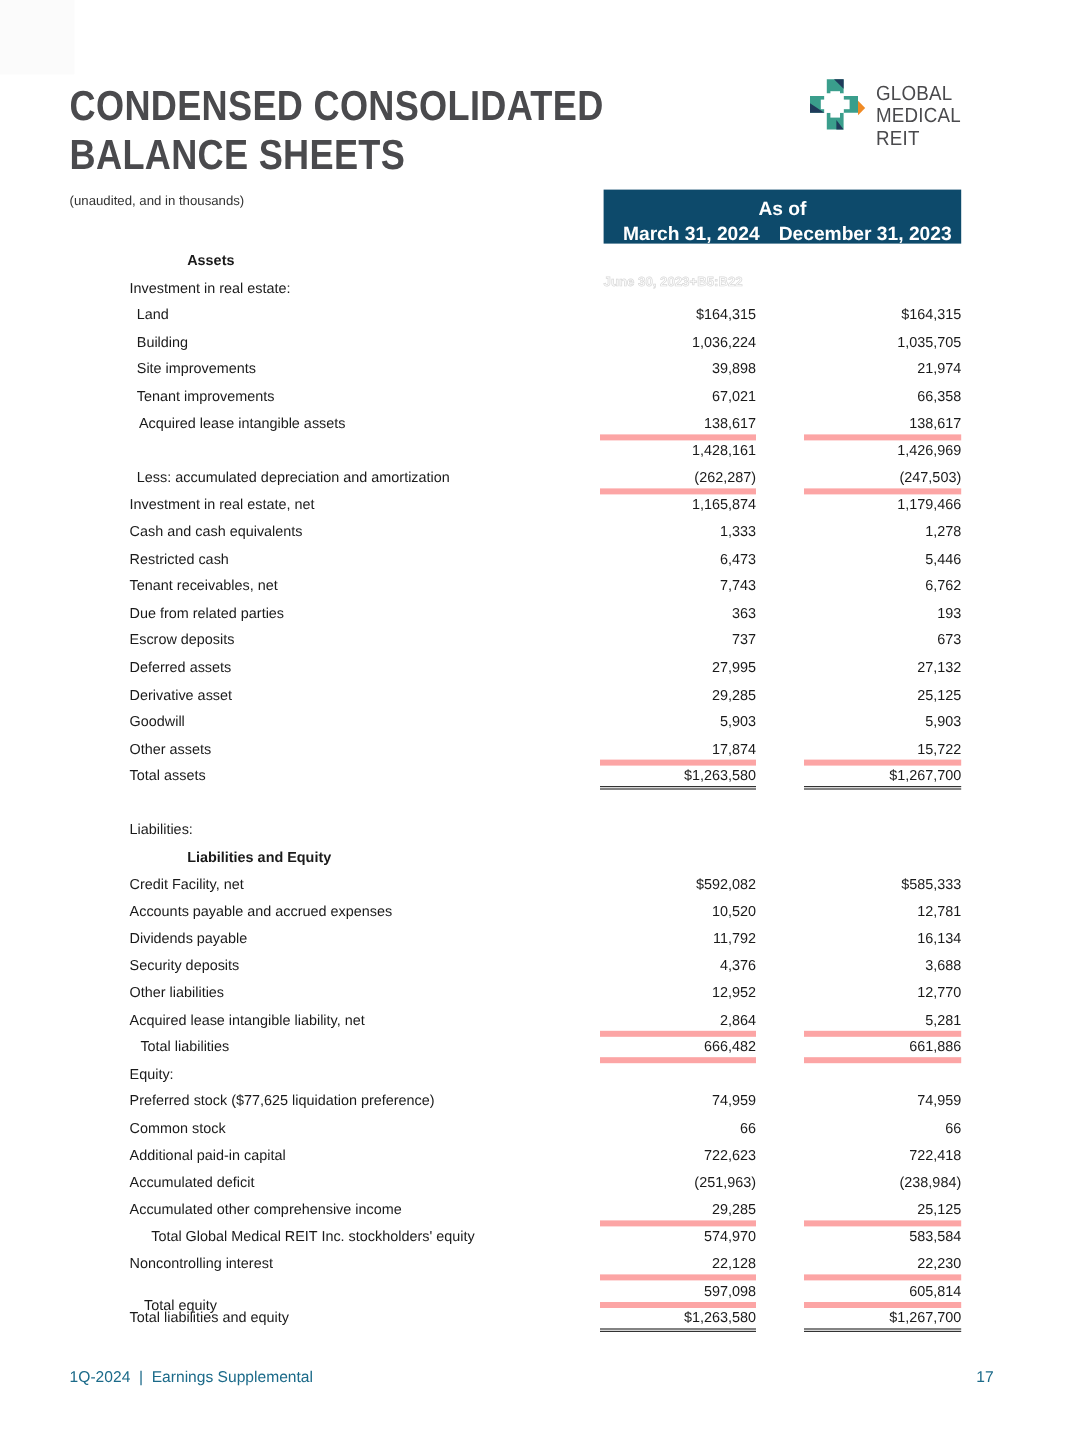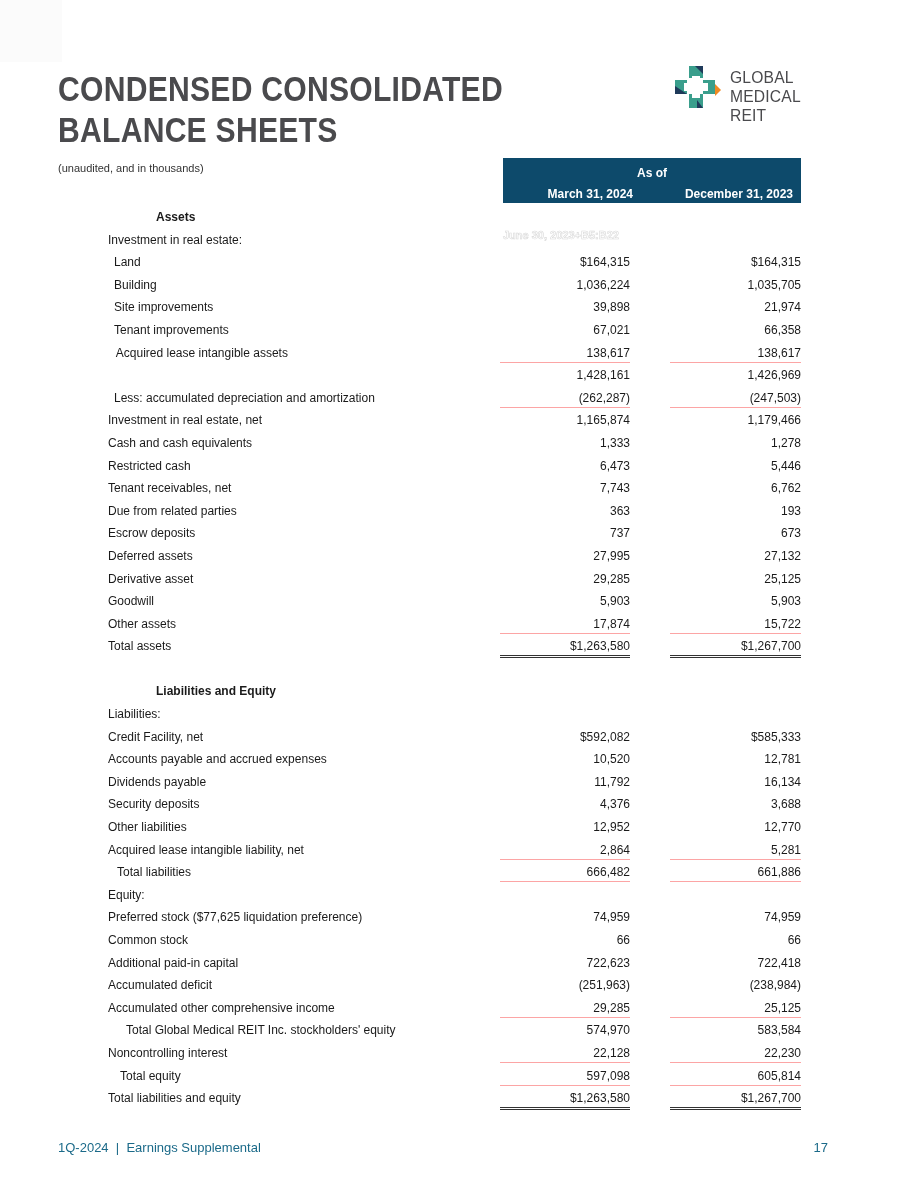--- a/index.html
+++ b/index.html
@@ -3,33 +3,33 @@
 <meta charset="utf-8">
 <style>
   html,body{margin:0;padding:0;background:#ffffff;}
   body{width:900px;height:1200px;position:relative;overflow:hidden;font-family:"Liberation Sans",sans-serif;color:#1a1a1a;}
   .corner{position:absolute;left:0;top:0;width:62px;height:62px;background:#fbfbfb;}
   .title{position:absolute;left:58px;top:68px;font-family:"Liberation Sans",sans-serif;font-weight:bold;font-size:35px;line-height:41px;color:#4a4a4d;letter-spacing:0.3px;transform:scaleX(0.86);transform-origin:left top;}
   .subtitle{position:absolute;left:58px;top:162px;font-size:11px;color:#333;}
   .logo{position:absolute;left:673px;top:64px;width:170px;height:50px;}
   .logo svg{position:absolute;left:0;top:0;}
   .logo-text{position:absolute;left:57px;top:4px;font-size:17px;line-height:19px;color:#4a4a4d;font-weight:normal;letter-spacing:0.2px;transform:scaleX(0.92);transform-origin:left top;}
-  .hdr{position:absolute;left:503px;top:158px;width:298px;height:45px;background:#0d4a6b;color:#fff;font-weight:bold;font-size:12px;}
+  .hdr{position:absolute;left:503px;top:158px;width:298px;height:45px;background:#0d4a6b;color:#fff;font-weight:bold;font-size:16px;}
   .hdr .asof{position:absolute;top:8px;left:0;width:298px;text-align:center;}
   .hdr .c1{position:absolute;top:29px;left:0;width:130px;text-align:right;}
   .hdr .c2{position:absolute;top:29px;right:8px;text-align:right;}
   .ghost{position:absolute;left:503px;top:229px;font-size:11px;color:#fff;-webkit-text-stroke:0.6px #d9d9d9;font-weight:bold;}
   .rows{position:absolute;left:108px;top:206px;width:700px;}
   .row{position:relative;height:22.6px;font-size:12px;line-height:22px;}
   .row .lbl{position:absolute;left:0;top:0;white-space:nowrap;}
   .row .v1,.row .v2{position:absolute;top:0;text-align:right;width:130px;}
   .row .v1{left:392px;width:130px;right:auto;}
   .row .v2{left:562px;width:131px;}
   .cell{position:relative;display:block;}
-  .ul1{border-bottom:1px solid #fca5a5;}
+  .ul1{border-bottom:5px solid #fca5a5;}
   .ul2{border-bottom:3px double #333;}
   .bold{font-weight:bold;margin-left:48px;}
   .footer{position:absolute;top:1140px;left:58px;font-size:13px;color:#1b6a89;}
   .pagenum{position:absolute;top:1140px;right:72px;font-size:13px;color:#1b6a89;}
 </style>
 </head>
 <body>
 
 <div class="corner"></div>
 
@@ -251,38 +251,38 @@
     <div class="row">
       <span class="lbl" style="left: 0px;"></span>
       <span class="v1">
         <span class="cell" style="height: 20px; line-height: 22px;"></span>
       </span>
       <span class="v2">
         <span class="cell" style="height: 20px; line-height: 22px;"></span>
       </span>
     </div>
     <div class="row">
+      <span class="lbl" style="left: 0px;">Liabilities:</span>
+      <span class="v1">
+        <span class="cell" style="height: 20px; line-height: 22px;"></span>
+      </span>
+      <span class="v2">
+        <span class="cell" style="height: 20px; line-height: 22px;"></span>
+      </span>
+    </div>
+    <div class="row">
       <span class="lbl bold" style="left: 0px;">Liabilities and Equity</span>
       <span class="v1">
         <span class="cell" style="height: 20px; line-height: 22px;"></span>
       </span>
       <span class="v2">
         <span class="cell" style="height: 20px; line-height: 22px;"></span>
       </span>
     </div>
     <div class="row">
-      <span class="lbl" style="left: 0px;">Liabilities:</span>
-      <span class="v1">
-        <span class="cell" style="height: 20px; line-height: 22px;"></span>
-      </span>
-      <span class="v2">
-        <span class="cell" style="height: 20px; line-height: 22px;"></span>
-      </span>
-    </div>
-    <div class="row">
       <span class="lbl" style="left: 0px;">Credit Facility, net</span>
       <span class="v1">
         <span class="cell" style="height: 20px; line-height: 22px;">$592,082</span>
       </span>
       <span class="v2">
         <span class="cell" style="height: 20px; line-height: 22px;">$585,333</span>
       </span>
     </div>
     <div class="row">
       <span class="lbl" style="left: 0px;">Accounts payable and accrued expenses</span>
@@ -404,21 +404,21 @@
     <div class="row">
       <span class="lbl" style="left: 0px;">Noncontrolling interest</span>
       <span class="v1">
         <span class="cell ul1" style="height: 20px; line-height: 22px;">22,128</span>
       </span>
       <span class="v2">
         <span class="cell ul1" style="height: 20px; line-height: 22px;">22,230</span>
       </span>
     </div>
     <div class="row">
-      <span class="lbl" style="left: 12px;">Total equity</span>
+      <span class="lbl" style="left: 12px; margin-top: 12px;">Total equity</span>
       <span class="v1">
         <span class="cell ul1" style="height: 20px; line-height: 22px;">597,098</span>
       </span>
       <span class="v2">
         <span class="cell ul1" style="height: 20px; line-height: 22px;">605,814</span>
       </span>
     </div>
     <div class="row">
       <span class="lbl" style="left: 0px;">Total liabilities and equity</span>
       <span class="v1">

